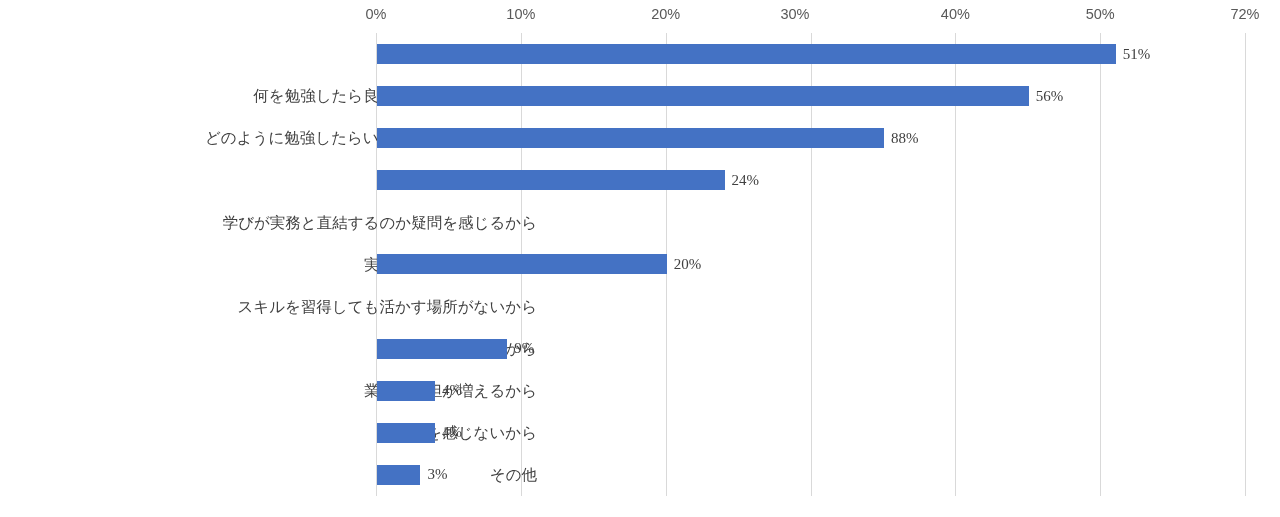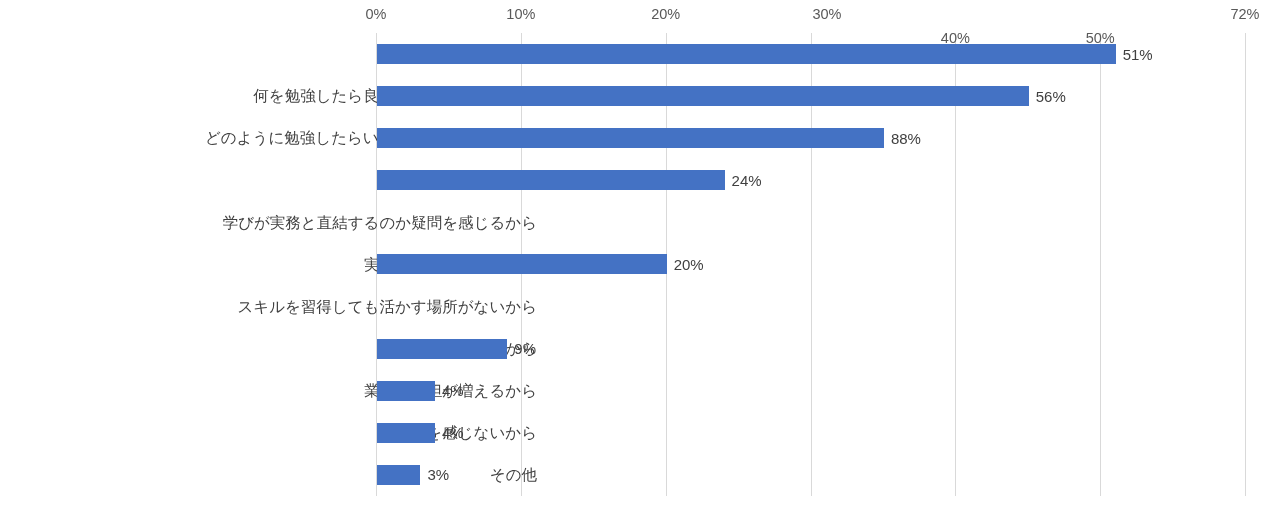--- a/index.html
+++ b/index.html
@@ -76,20 +76,21 @@
   }
 
   .bar-wrap {
     position: absolute;
     left: 1px;
     top: 50%;
     transform: translateY(-50%);
     display: flex;
     align-items: center;
     height: 20px;
+    font-family: Liberation Serif, serif;
   }
 
   .bar {
     height: 20px;
     background: #4472c4;
   }
 
   .bar-value {
     margin-left: 7px;
     font-size: 15px;
@@ -103,25 +104,25 @@
 
 <div class="chart">
   <div class="plot-area" id="plot-area">
       <div class="gridline axis-zero" style="left: 0px;"></div>
       <div class="tick-label" style="left: 0px; top: -27px;">0%</div>
       <div class="gridline" style="left: 144.833px;"></div>
       <div class="tick-label" style="left: 144.833px; top: -27px; text-align: center;">10%</div>
       <div class="gridline" style="left: 289.667px;"></div>
       <div class="tick-label" style="left: 289.667px; top: -27px;">20%</div>
       <div class="gridline" style="left: 434.5px;"></div>
-      <div class="tick-label" style="left: 451px; top: -27px;">30%</div>
+      <div class="tick-label" style="left: 419px; top: -27px;">30%</div>
       <div class="gridline" style="left: 579.333px;"></div>
-      <div class="tick-label" style="left: 579.333px; top: -27px; margin-top: 24px;">40%</div>
+      <div class="tick-label" style="left: 579.333px; top: -27px;">40%</div>
       <div class="gridline" style="left: 724.167px;"></div>
-      <div class="tick-label" style="left: 724.167px; top: -27px; margin-top: 24px;">50%</div>
+      <div class="tick-label" style="left: 724.167px; top: -27px;">50%</div>
       <div class="gridline" style="left: 869px;"></div>
       <div class="tick-label" style="left: 869px; top: -27px;">72%</div>
       <div class="row" style="top: 0px; height: 42.0909px;">
         <div class="cat-label" style="right: 708px;">時間が足りないから</div>
         <div class="bar-wrap">
           <div class="bar" style="width: 738.65px; background: rgb(68, 114, 196);"></div>
           <div class="bar-value">51%</div>
         </div>
       </div>
       <div class="row" style="top: 42.0909px; height: 42.0909px;">

